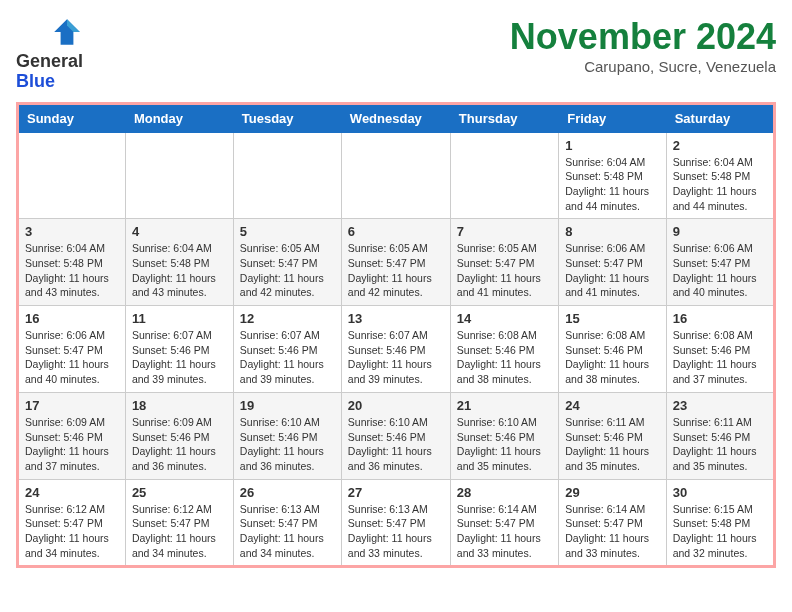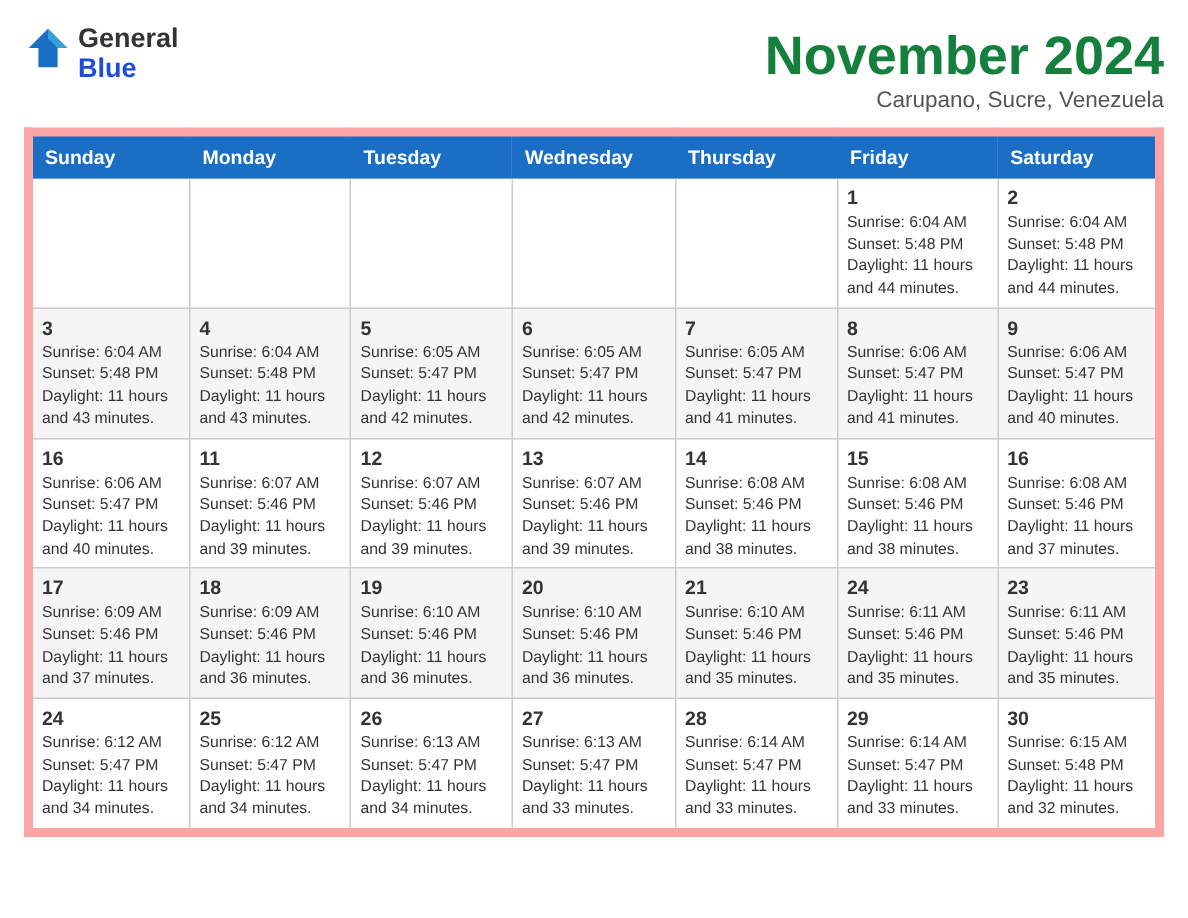--- a/index.html
+++ b/index.html
@@ -11,22 +11,23 @@
       padding: 16px;
     }
     .header {
       display: flex;
       justify-content: space-between;
       align-items: flex-start;
       margin-bottom: 10px;
     }
     .logo {
       display: flex;
-      align-items: flex-start;
+      align-items: flex-end;
       gap: 4px;
+      flex-direction: column;
     }
     .logo-text {
       font-size: 18px;
       font-weight: bold;
       line-height: 1.1;
     }
     .logo-text .general { color: #333; }
     .logo-text .blue { color: #1d4ed8; }
     .logo-icon {
       width: 32px;
@@ -40,21 +41,21 @@
       font-weight: bold;
       color: #15803d;
     }
     .location {
       font-size: 15px;
       color: #555;
     }
     .calendar {
       width: 100%;
       border-collapse: collapse;
-      border: 6px solid #fca5a5;
+      border: 3px solid #fca5a5;
     }
     .calendar th {
       background: #1a6fc4;
       color: #fff;
       text-align: left;
       padding: 6px 8px;
       font-size: 13px;
       border: 1px solid #1a6fc4;
     }
     .calendar td {

